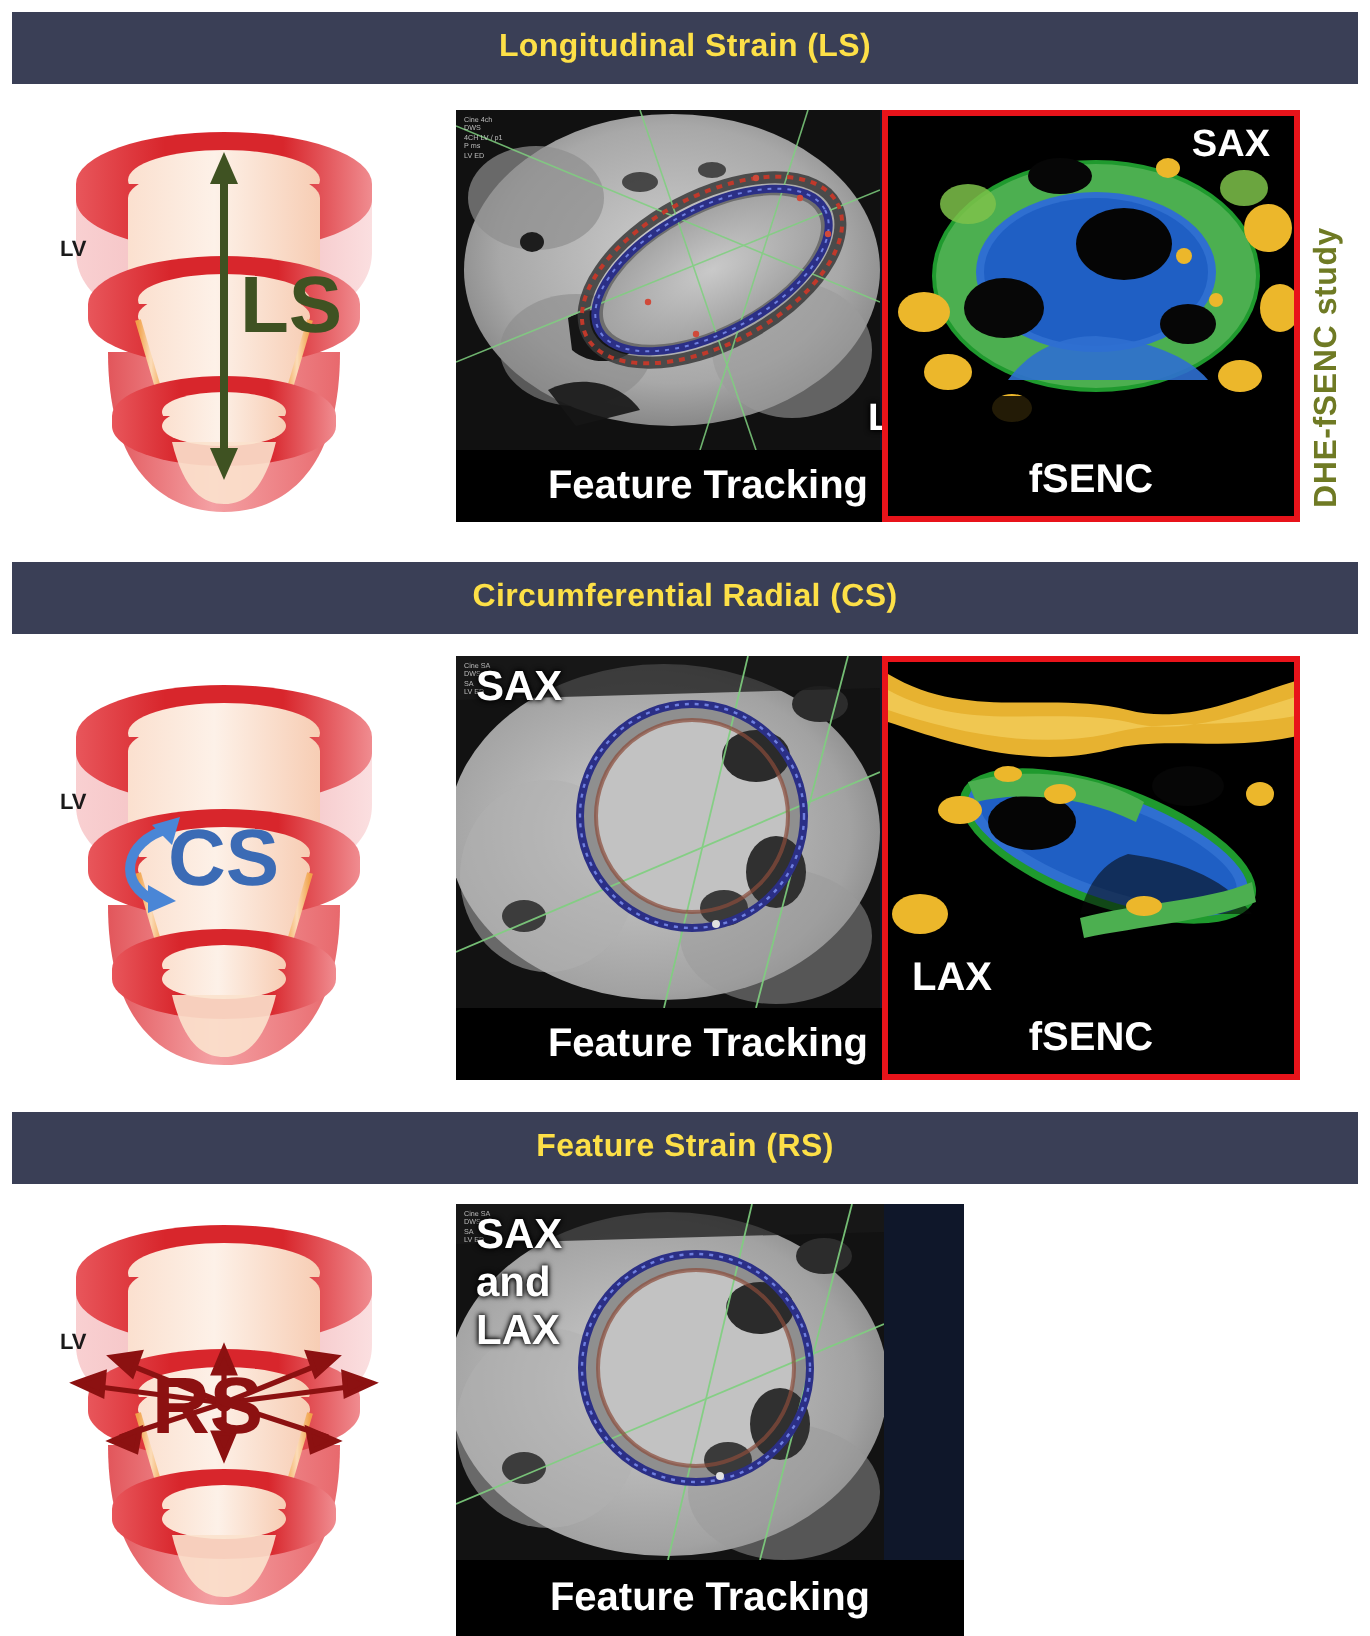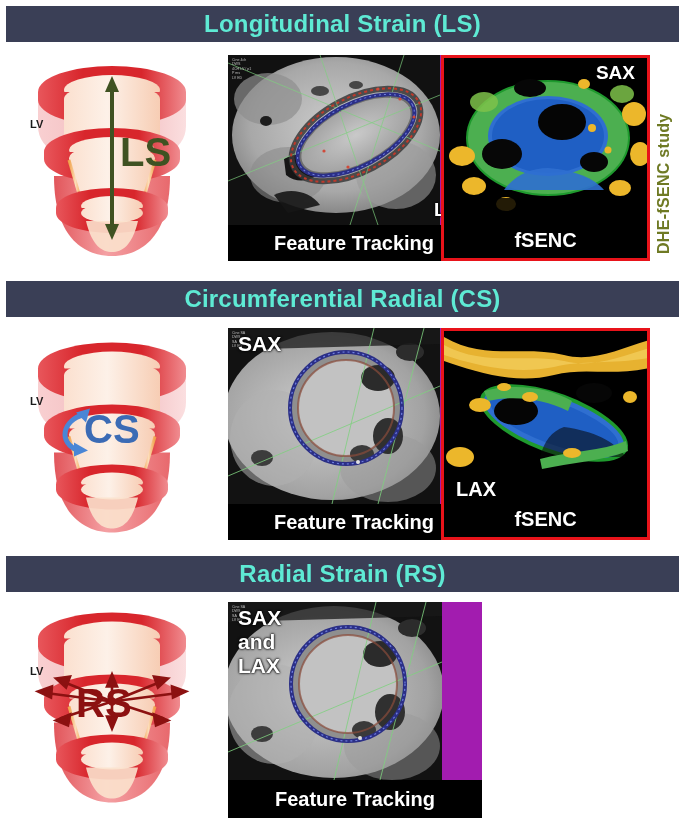--- a/index.html
+++ b/index.html
@@ -1,30 +1,30 @@
 <!DOCTYPE html>
 <html><head>
 <meta charset="utf-8">
 <style>
   html,body{margin:0;padding:0;background:#ffffff;}
   body{width:685px;height:818px;font-family:"Liberation Sans",sans-serif;position:relative;overflow:hidden;}
 
   .section{position:absolute;left:0;width:685px;}
   .hdr{position:absolute;left:6px;width:673px;height:36px;background:#3a3f56;
        display:flex;align-items:center;justify-content:center;}
-  .hdr-txt{color:#5eead4;font-size:24px;font-weight:bold;letter-spacing:.2px;}
+  .hdr-txt{color:#fde047;font-size:16px;font-weight:bold;letter-spacing:.2px;}
 
   
   .heart{position:absolute;}
   .heart svg{display:block;}
   .lv-label{font-size:11px;font-weight:bold;fill:#1a1a1a;font-family:"Liberation Sans",sans-serif;}
   .big-label{font-size:40px;font-weight:bold;font-family:"Liberation Sans",sans-serif;}
 
   
-  .panel{position:absolute;background:#a21caf;overflow:hidden;padding-left:40px;}
+  .panel{position:absolute;background:#0f172a;overflow:hidden;padding-left:40px;}
   .panel .img{position:absolute;left:0;top:0;right:0;overflow:hidden;}
   .panel .cap{position:absolute;left:0;right:0;bottom:0;display:flex;align-items:center;
               justify-content:center;background:#000;color:#fff;font-weight:bold;font-size:20px;}
   .ovl{position:absolute;color:#fff;font-weight:bold;text-shadow:0 0 3px #000,0 0 2px #000;}
   .dicom{position:absolute;left:4px;top:3px;font-size:3.6px;line-height:4.4px;color:#d8d8d8;
          font-family:"Liberation Sans",sans-serif;white-space:pre;opacity:.85;}
   .redbox{border:3px solid #e8131a;box-sizing:border-box;}
 
   .studytag{position:absolute;color:#6f7a24;font-size:16px;font-weight:bold;
             writing-mode:vertical-rl;transform:rotate(180deg);letter-spacing:.3px;}
@@ -351,21 +351,21 @@
     </div>
     <div class="cap" style="height:36px;">
       <span>fSENC</span>
     </div>
   </div>
 </div>
 
 <div class="section" style="top:552px;height:266px;">
 
   <div class="hdr" style="top:4px;">
-    <span class="hdr-txt">Radial Strain (RS)</span>
+    <span class="hdr-txt">Feature Strain (RS)</span>
   </div>
 
   <div class="heart" style="left:12px;top:48px;">
     <svg width="200" height="210" viewBox="0 0 200 205">
       <path d="M42 120 C42 185 75 200 100 200 C125 200 158 185 158 120 Z" fill="url(#apexG)"></path>
       <path d="M26 36 L26 70 C26 95 56 110 100 110 C144 110 174 95 174 70 L174 36 Z" fill="url(#wallG)" opacity=".28"></path>
       <path d="M52 36 L52 74 C52 90 72 99 100 99 C128 99 148 90 148 74 L148 36 Z" fill="url(#camG)"></path>
       <path d="M52 36 L52 74" stroke="url(#edgeG)" stroke-width="3" fill="none"></path>
       <path d="M148 36 L148 74" stroke="url(#edgeG)" stroke-width="3" fill="none"></path>
       <ellipse cx="100" cy="36" rx="74" ry="26" fill="url(#wallG)"></ellipse>

